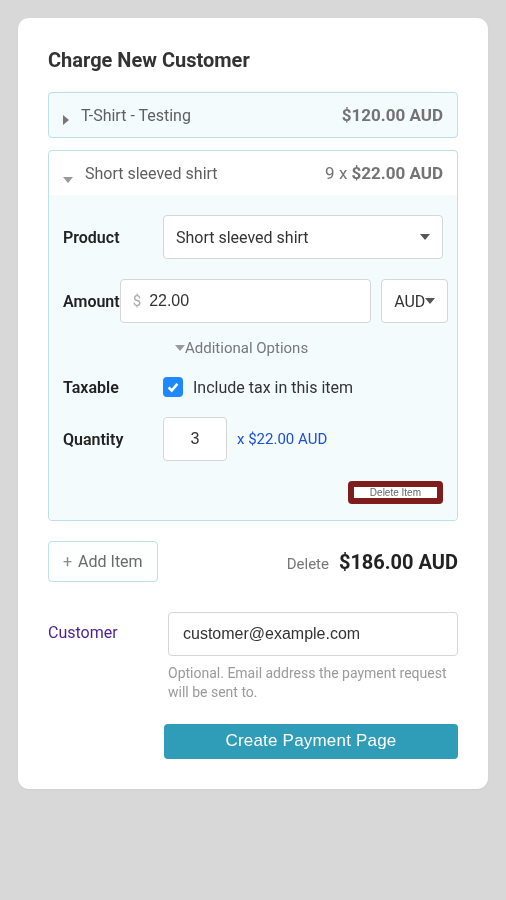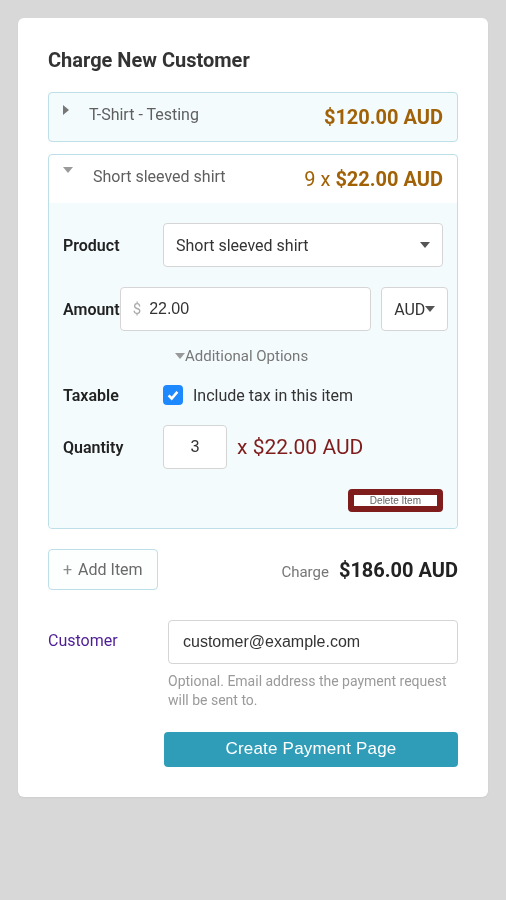--- a/index.html
+++ b/index.html
@@ -6,54 +6,54 @@
   body {
     margin: 0;
     background: #d8d8d8;
     font-family: -apple-system, BlinkMacSystemFont, "Segoe UI", Roboto, Helvetica, Arial, sans-serif;
     width: 506px;
     height: 900px;
   }
   .card {
     background: #fff;
     margin: 18px;
-    border-radius: 6px;
+    border-radius: 11px;
     padding: 30px 30px 30px 30px;
     box-shadow: 0 1px 2px rgba(0,0,0,0.05);
   }
   .title {
     font-size: 20px;
     font-weight: 700;
     color: #333;
     margin-bottom: 20px;
   }
   .panel {
     border: 1px solid #bcdfe8;
     border-radius: 4px;
     background: #fff;
     margin-bottom: 12px;
   }
   .panel-collapsed {
     background: #f4fbfd;
   }
   .panel-header {
     display: flex;
-    align-items: flex-start;
+    align-items: flex-end;
     padding: 12px 14px;
     cursor: pointer;
-    gap: 20px;
+    gap: 12px;
   }
   .panel-header .name {
     flex: 1;
     color: #5f5f5f;
     font-size: 16px;
   }
   .panel-header .price {
-    font-size: 20px;
-    color: #a16207;
+    font-size: 17px;
+    color: #737373;
   }
   .panel-header .price .strong { font-weight: 700; }
   .panel-body {
     background: #f4fbfd;
     padding: 10px 14px 16px 14px;
     border-bottom-left-radius: 4px;
     border-bottom-right-radius: 4px;
   }
   .row {
     display: flex;
@@ -118,21 +118,21 @@
   .total-val{font-weight:700;font-size:20px;color:#222;}
   .cust-row{display:flex;gap:20px;padding-top:14px;}
   .cust-row .label{width:100px;font-size:16px;font-weight:400;color:#4c1d95;padding-top:11px;}
   .cust-right{flex:1;}
   .hint{color:#9a9a9a;font-size:14px;line-height:1.35;margin-top:8px;}
   .submit-row{display:flex;margin-top:22px;}
   .submit-row .spacer{width:116px;}
   .submit-btn{
     flex:1;background:#2f9db8;color:#fff;border:none;border-radius:4px;height:35px;font-size:17px;font-weight:500;letter-spacing:.2px;cursor:pointer;
   }
-  .qty-suffix{color:#7f1d1d;font-size:21px;}
+  .qty-suffix{color:#1d4ed8;font-size:15px;}
   .small-caret-down{
     width:0;height:0;border-left:5px solid transparent;border-right:5px solid transparent;border-top:6px solid #9a9a9a;flex:none;
   }
   .plus-icon{font-size:16px;color:#8a8a8a;line-height:1;}
 </style>
 </head>
 <body>
 
 <div class="card">
   <div class="title">Charge New Customer</div>
@@ -214,21 +214,21 @@
       </div>
     </div>
   </div>
 
   <div class="footer-row">
     <div class="add-item">
       <span class="plus-icon">+</span>
       <span>Add Item</span>
     </div>
     <div class="total-wrap">
-      <span class="total-label">Charge</span>
+      <span class="total-label">Delete</span>
       <span class="total-val">$186.00 AUD</span>
     </div>
   </div>
 
   <div class="cust-row">
     <div class="label">Customer</div>
     <div class="cust-right">
       <div class="text-wrap">
         <input type="text" value="customer@example.com" style="">
       </div>

